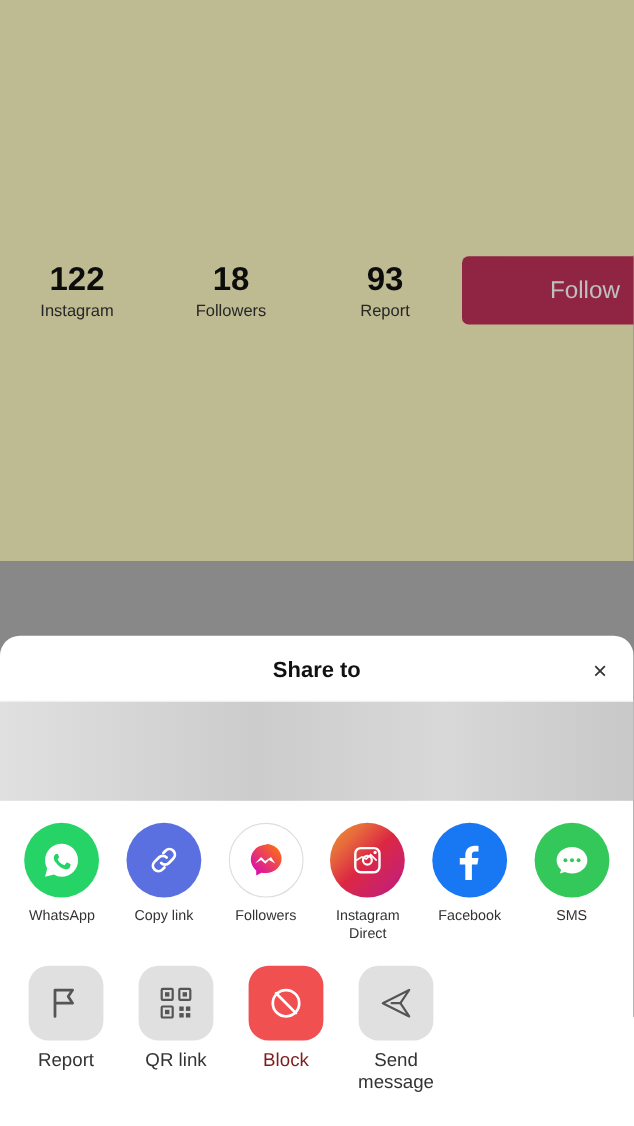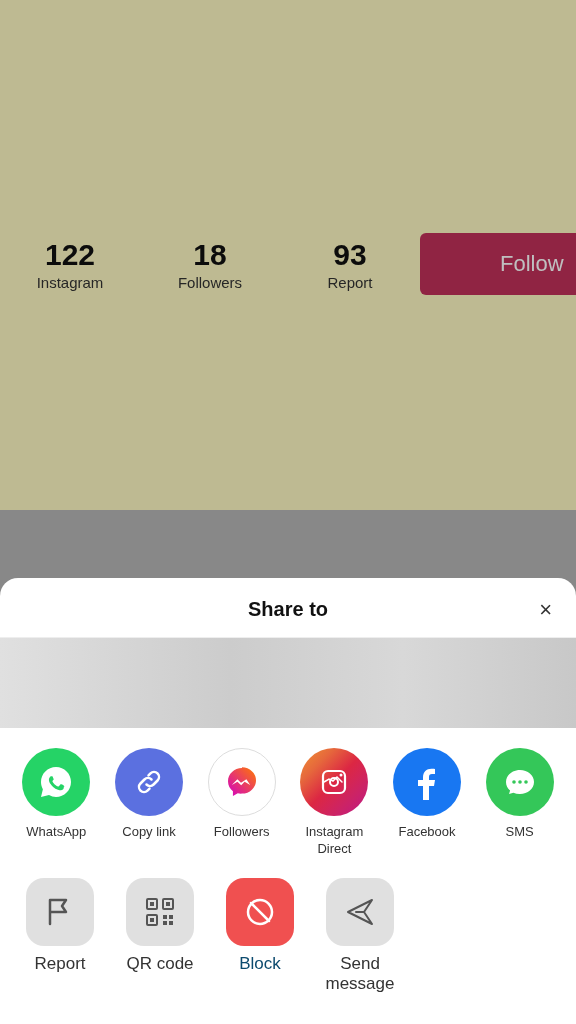--- a/index.html
+++ b/index.html
@@ -401,31 +401,31 @@
           <rect x="20" y="4" width="10" height="10" rx="1" stroke="#555" stroke-width="2" fill="none"></rect>
           <rect x="23" y="7" width="4" height="4" fill="#555"></rect>
           <rect x="4" y="20" width="10" height="10" rx="1" stroke="#555" stroke-width="2" fill="none"></rect>
           <rect x="7" y="23" width="4" height="4" fill="#555"></rect>
           <rect x="20" y="20" width="4" height="4" fill="#555"></rect>
           <rect x="26" y="20" width="4" height="4" fill="#555"></rect>
           <rect x="20" y="26" width="4" height="4" fill="#555"></rect>
           <rect x="26" y="26" width="4" height="4" fill="#555"></rect>
         </svg>
       </div>
-      <span class="action-icon-label">QR code</span>
+      <span class="action-icon-label">QR link</span>
     </div>
 
     <div class="action-icon-item">
       <div class="action-icon-circle bg-red-icon">
         <svg width="36" height="36" viewBox="0 0 36 36" fill="none">
           <circle cx="18" cy="18" r="12" stroke="white" stroke-width="2.5" fill="none"></circle>
           <path d="M9 9l18 18" stroke="white" stroke-width="2.5" stroke-linecap="round"></path>
         </svg>
       </div>
-      <span class="action-icon-label" style="color:#0c4a6e;">Block</span>
+      <span class="action-icon-label" style="color:#7f1d1d;">Block</span>
     </div>
 
     <div class="action-icon-item">
       <div class="action-icon-circle bg-gray-icon">
         <svg width="34" height="34" viewBox="0 0 34 34" fill="none">
           <path d="M5 17L29 5l-8 12 8 12L5 17z" stroke="#555" stroke-width="2" fill="none" stroke-linejoin="round"></path>
           <path d="M21 17H13" stroke="#555" stroke-width="2" stroke-linecap="round"></path>
         </svg>
       </div>
       <span class="action-icon-label">Send message</span>

